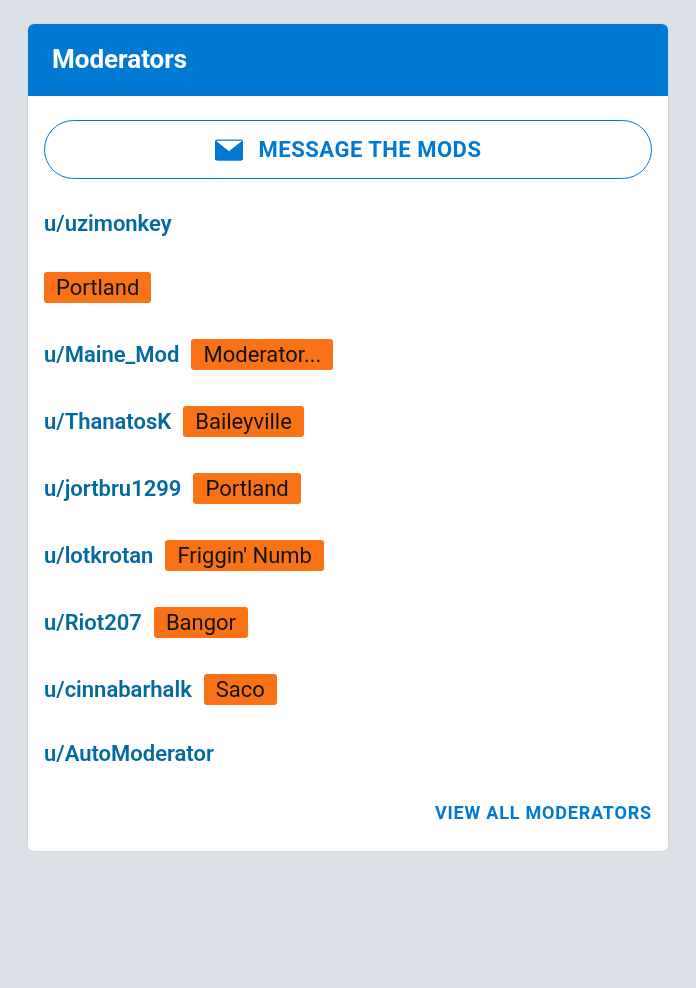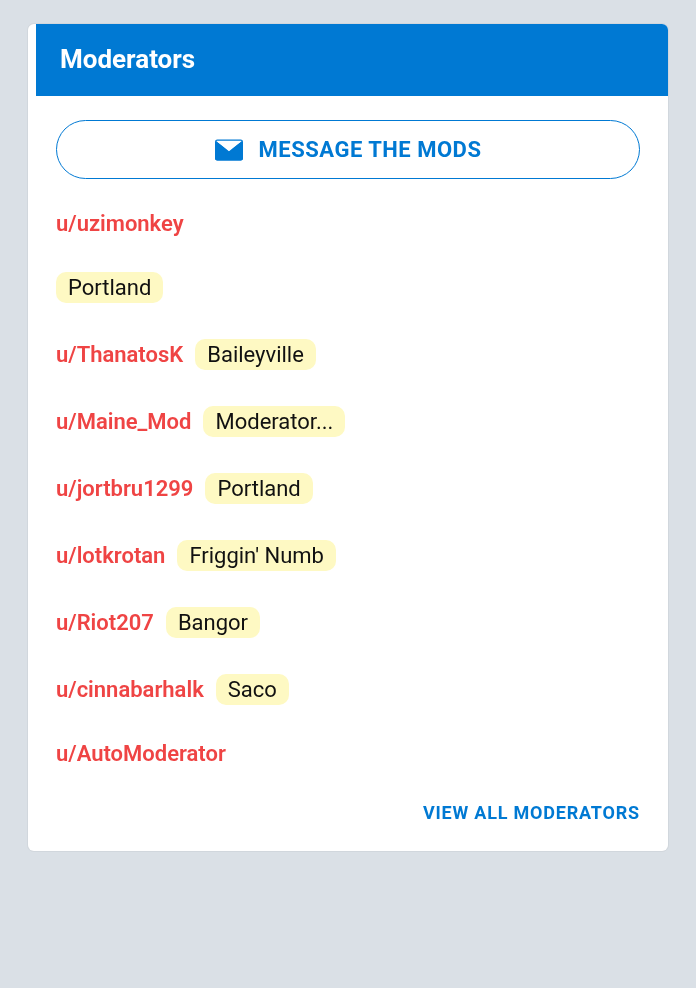--- a/index.html
+++ b/index.html
@@ -15,24 +15,23 @@
     border-radius: 6px;
     overflow: hidden;
     box-shadow: 0 0 0 1px rgba(0,0,0,0.04);
   }
   .card-header {
     background: #0079D3;
     color: #fff;
     padding: 20px 24px 22px;
     font-size: 26px;
     font-weight: 700;
-    margin-left: 8px;
   }
   .card-body {
-    padding: 24px 28px 28px;
+    padding: 24px 16px 28px;
   }
   .message-btn {
     width: 100%;
     border: 1.5px solid #0079D3;
     background: #fff;
     color: #0079D3;
     border-radius: 32px;
     padding: 16px 12px;
     font-size: 22px;
     font-weight: 700;
@@ -52,31 +51,31 @@
   .mod-list {
     margin-top: 32px;
   }
   .mod-row {
     display: flex;
     align-items: center;
     gap: 12px;
     margin-bottom: 36px;
   }
   .mod-link {
-    color: #ef4444;
+    color: #0369a1;
     font-size: 22px;
     font-weight: 600;
     text-decoration: none;
   }
   .flair {
-    background: #fef9c3;
+    background: #f97316;
     color: #111;
     font-size: 22px;
     padding: 3px 12px;
-    border-radius: 10px;
+    border-radius: 3px;
   }
   .view-all {
     text-align: right;
     margin-top: 12px;
   }
   .view-all-link {
     color: #0079D3;
     font-size: 18px;
     font-weight: 700;
     letter-spacing: 0.8px;
@@ -101,26 +100,26 @@
     </button>
 
     <div class="mod-list" id="mod-list">
         <div class="mod-row">
           <a class="mod-link" href="#">u/uzimonkey</a>
         </div>
         <div class="mod-row">
           <span class="flair">Portland</span>
         </div>
         <div class="mod-row">
+          <a class="mod-link" href="#">u/Maine_Mod</a>
+          <span class="flair">Moderator...</span>
+        </div>
+        <div class="mod-row">
           <a class="mod-link" href="#">u/ThanatosK</a>
           <span class="flair">Baileyville</span>
-        </div>
-        <div class="mod-row">
-          <a class="mod-link" href="#">u/Maine_Mod</a>
-          <span class="flair">Moderator...</span>
         </div>
         <div class="mod-row">
           <a class="mod-link" href="#">u/jortbru1299</a>
           <span class="flair">Portland</span>
         </div>
         <div class="mod-row">
           <a class="mod-link" href="#">u/lotkrotan</a>
           <span class="flair">Friggin' Numb</span>
         </div>
         <div class="mod-row">

